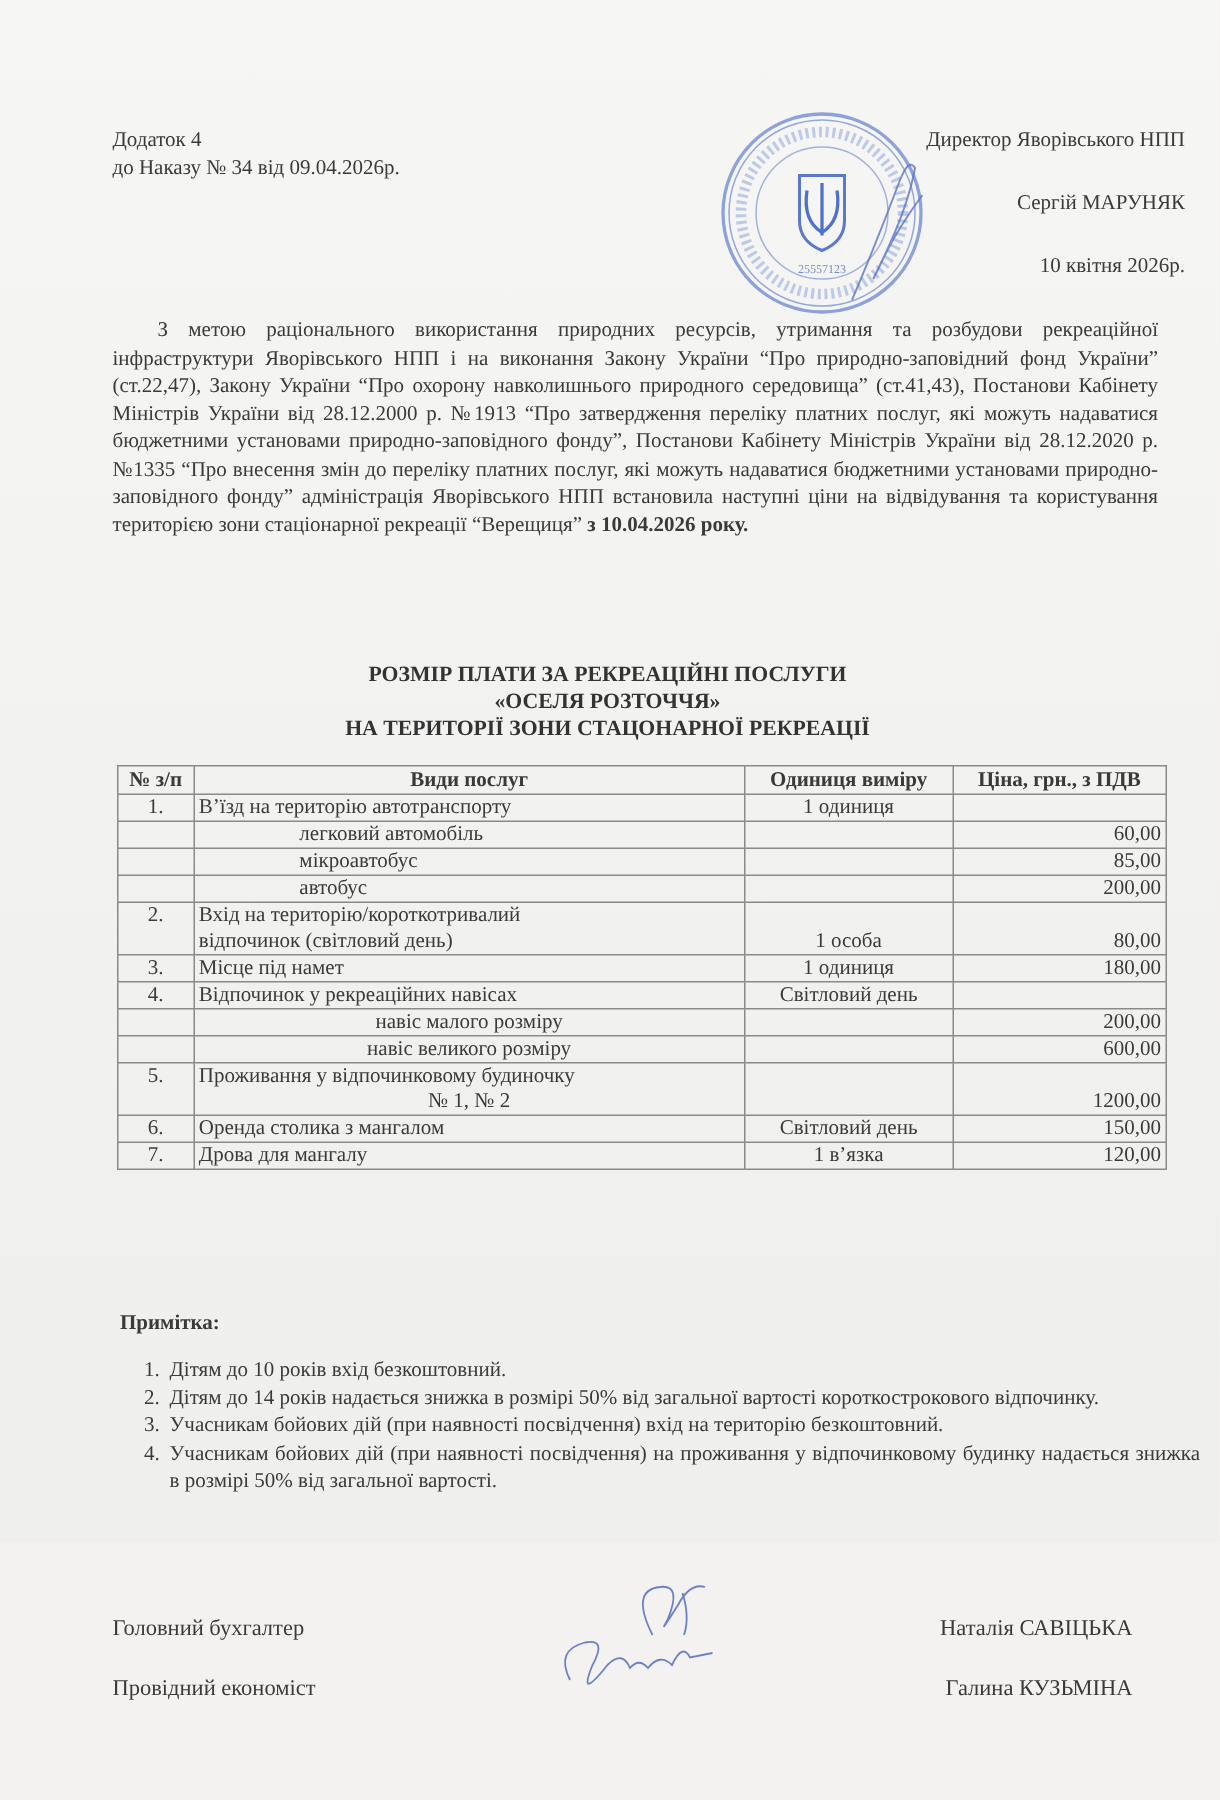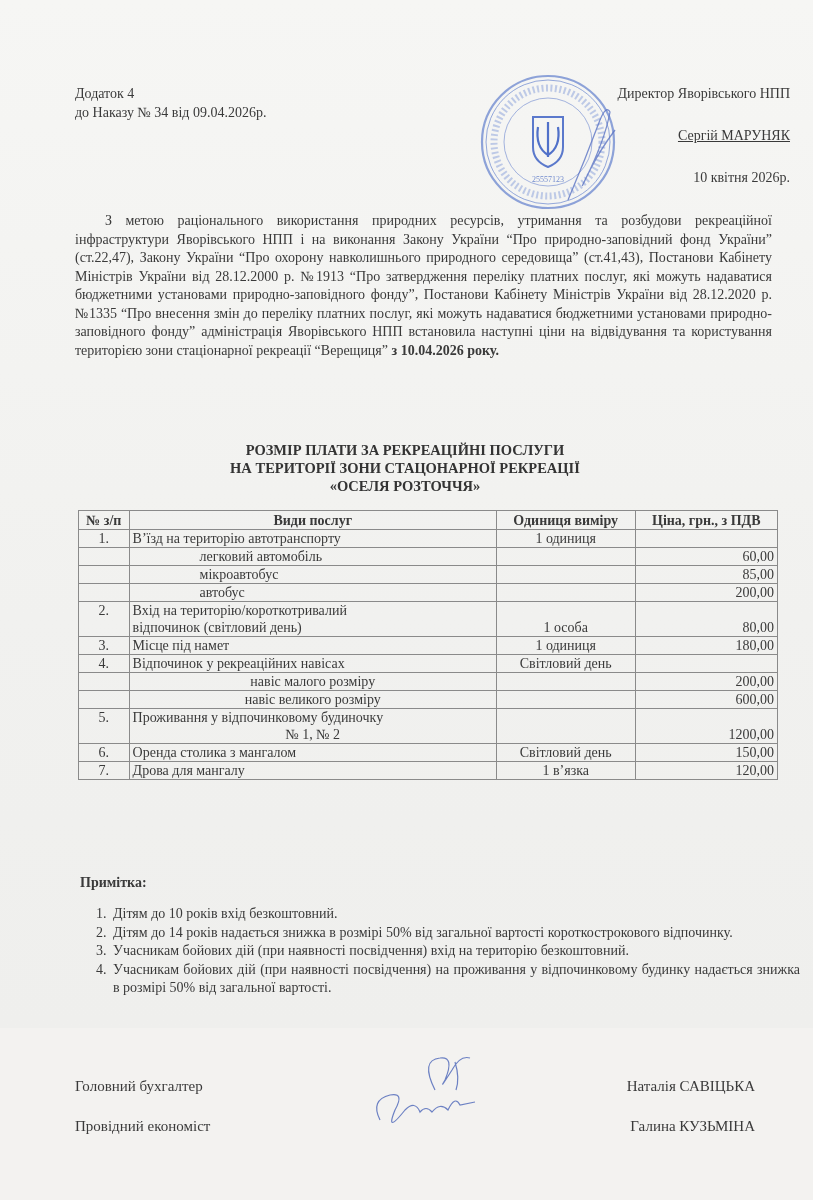--- a/index.html
+++ b/index.html
@@ -4,21 +4,21 @@
 <style>
   html, body { margin:0; padding:0; }
   body { width:813px; height:1200px; background:#f3f2f0; position:relative; overflow:hidden;
     font-family:"Liberation Serif", serif; color:#3a3a3a; }
   .page { position:absolute; left:0; top:0; width:813px; height:1028px;
     background: linear-gradient(180deg,#f6f6f4 0%,#f1f1ef 60%,#efefed 100%); }
   .hdr-left { position:absolute; left:75px; top:84px; font-size:14px; line-height:19px; }
   .hdr-right { position:absolute; left:540px; top:84px; width:250px; font-size:14px; line-height:19px; text-align:right; }
   .hdr-right .approve { font-weight:bold; letter-spacing:0.5px; }
   .hdr-right .line { display:block; }
-  .hdr-right .name { margin-top:23px;text-decoration:underline; }
+  .hdr-right .name { margin-top:23px; }
   .hdr-right .date { margin-top:23px; }
   .stamp { position:absolute; left:478px; top:72px; width:140px; height:140px; }
   .sig-dir { position:absolute; left:560px; top:100px; width:60px; height:110px; }
   .intro { position:absolute; left:75px; top:212px; width:697px; font-size:14px; line-height:18.5px;
     text-align:justify; text-indent:30px; }
   .intro b { font-weight:bold; }
   .title { position:absolute; left:150px; top:441px; width:510px; text-align:center; font-weight:bold;
     font-size:14.5px; line-height:18px; color:#333; }
   table.prices { position:absolute; left:78px; top:510px; width:700px; border-collapse:collapse;
     font-size:14px;border-radius:19px; }
@@ -66,22 +66,22 @@
   <div class="hdr-right">
     <span class="line">Директор Яворівського НПП</span>
     <span class="line name">Сергій МАРУНЯК</span>
     <span class="line date">10 квітня 2026р.</span>
   </div>
 
   <div class="intro"><span>З метою раціонального використання природних ресурсів, утримання та розбудови рекреаційної інфраструктури Яворівського НПП і на виконання Закону України “Про природно-заповідний фонд України” (ст.22,47), Закону України “Про охорону навколишнього природного середовища” (ст.41,43), Постанови Кабінету Міністрів України від 28.12.2000 р. №1913 “Про затвердження переліку платних послуг, які можуть надаватися бюджетними установами природно-заповідного фонду”, Постанови Кабінету Міністрів України від 28.12.2020 р. №1335 “Про внесення змін до переліку платних послуг, які можуть надаватися бюджетними установами природно-заповідного фонду” адміністрація Яворівського НПП встановила наступні ціни на відвідування та користування територією зони стаціонарної рекреації “Верещиця” </span><b>з 10.04.2026 року.</b></div>
 
   <div class="title">
     <div>РОЗМІР ПЛАТИ ЗА РЕКРЕАЦІЙНІ ПОСЛУГИ</div>
+    <div>«ОСЕЛЯ РОЗТОЧЧЯ»</div>
     <div>НА ТЕРИТОРІЇ ЗОНИ СТАЦОНАРНОЇ РЕКРЕАЦІЇ</div>
-    <div>«ОСЕЛЯ РОЗТОЧЧЯ»</div>
   </div>
 
   <table class="prices">
     <thead>
       <tr>
         <th class="c-num">№  з/п</th>
         <th class="c-svc">Види послуг</th>
         <th class="c-unit">Одиниця виміру</th>
         <th class="c-price">Ціна, грн., з ПДВ</th>
       </tr>

